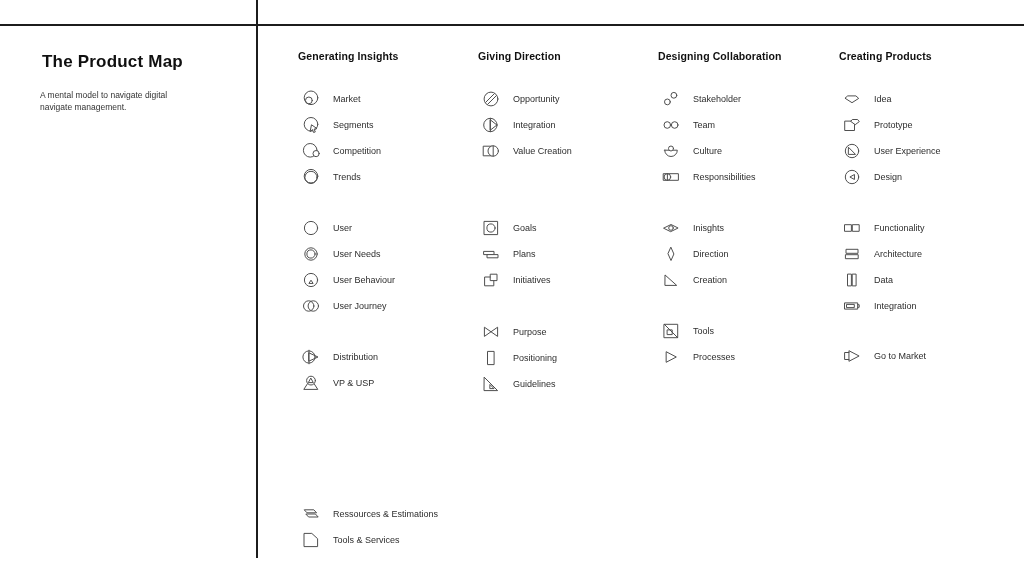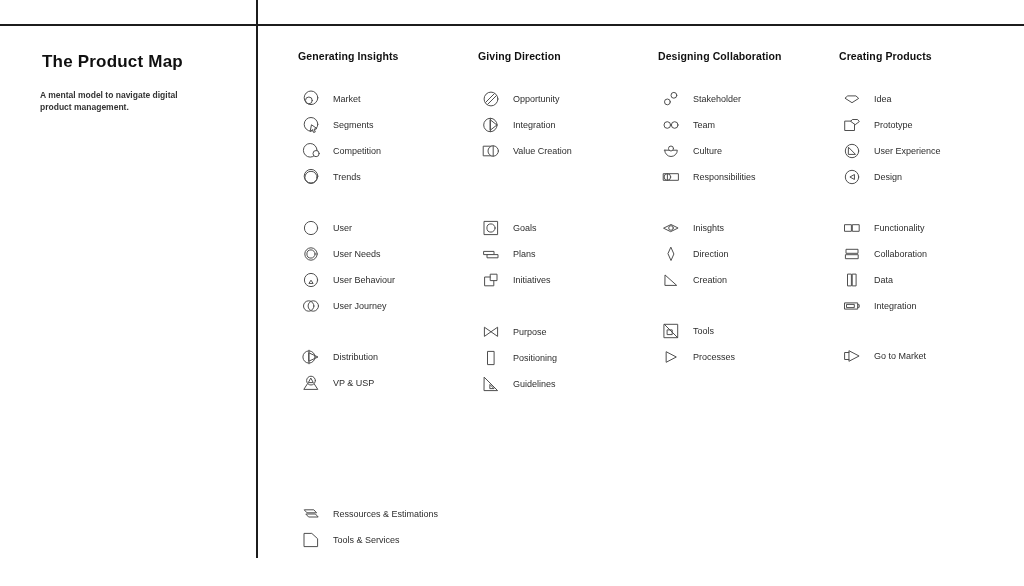--- a/index.html
+++ b/index.html
@@ -30,21 +30,20 @@
     font-weight: bold;
     color: #101010;
     letter-spacing: 0.2px;
   }
   .subtitle {
     position: absolute;
     left: 40px; top: 89px;
     font-size: 8.5px;
     line-height: 1.45;
     color: #333333;
-    font-weight: bold;
   }
   .columns { position: absolute; left: 8px; top: 0; width: 1024px; height: 586px; }
   .column { position: absolute; top: 0; width: 190px; height: 586px; }
   .col-header {
     position: absolute;
     left: 0; top: 50px;
     font-size: 10.5px;
     font-weight: bold;
     color: #101010;
     white-space: nowrap;
@@ -71,21 +70,21 @@
 </head>
 <body>
 
 <div class="page">
   <div class="hline"></div>
   <div class="vline"></div>
 
   <div class="title">The Product Map</div>
   <div class="subtitle">
     <div>A mental model to navigate digital</div>
-    <div>product management.</div>
+    <div>navigate management.</div>
   </div>
 
   <div class="columns" id="columns">
       <div class="column" style="left: 290px;">
         <div class="col-header">Generating Insights</div>
         <div class="group" style="top: 86px;">
           <div class="item">
             <span class="icon">
               <svg viewBox="0 0 20 20" width="20" height="20" xmlns="http://www.w3.org/2000/svg">
                 <circle cx="10" cy="8.8" r="6.8"></circle>
@@ -431,21 +430,21 @@
             </span>
             <span class="label">Functionality</span>
           </div>
           <div class="item">
             <span class="icon">
               <svg viewBox="0 0 20 20" width="20" height="20" xmlns="http://www.w3.org/2000/svg">
                 <rect x="4.4" y="5.3" width="11.6" height="4"></rect>
                 <rect x="3.8" y="10.7" width="12.4" height="4"></rect>
               </svg>
             </span>
-            <span class="label">Collaboration</span>
+            <span class="label">Architecture</span>
           </div>
           <div class="item">
             <span class="icon">
               <svg viewBox="0 0 20 20" width="20" height="20" xmlns="http://www.w3.org/2000/svg">
                 <rect x="5.9" y="4.1" width="3.5" height="11.8"></rect>
                 <rect x="10.6" y="4.1" width="3.5" height="11.8"></rect>
               </svg>
             </span>
             <span class="label">Data</span>
           </div>

